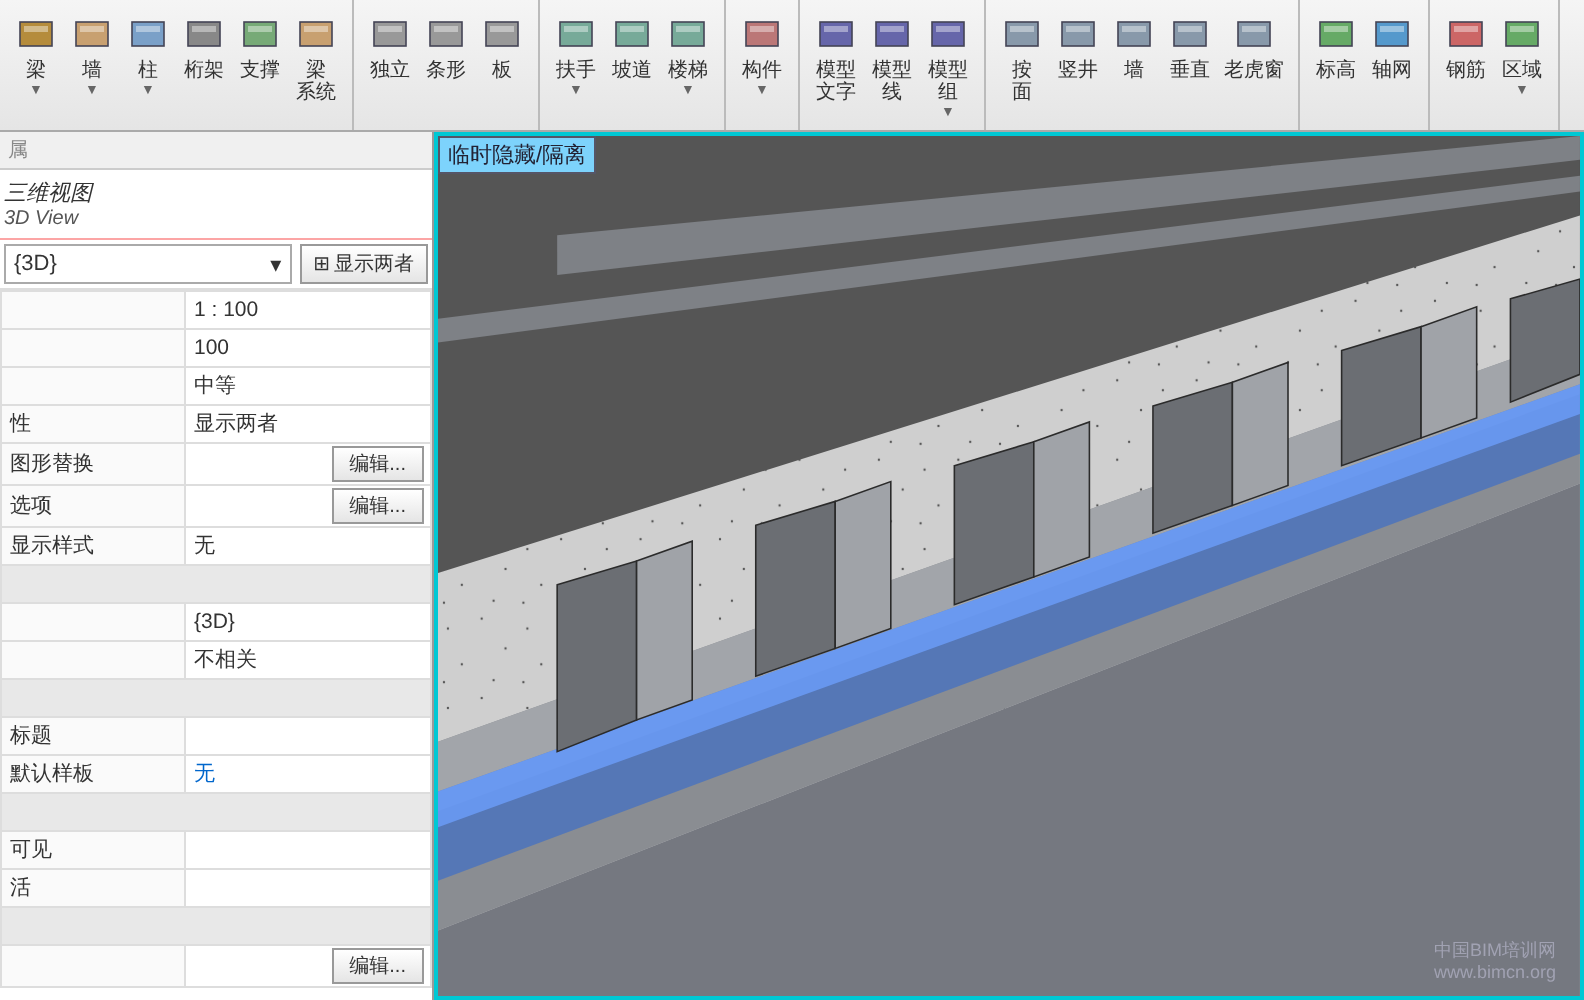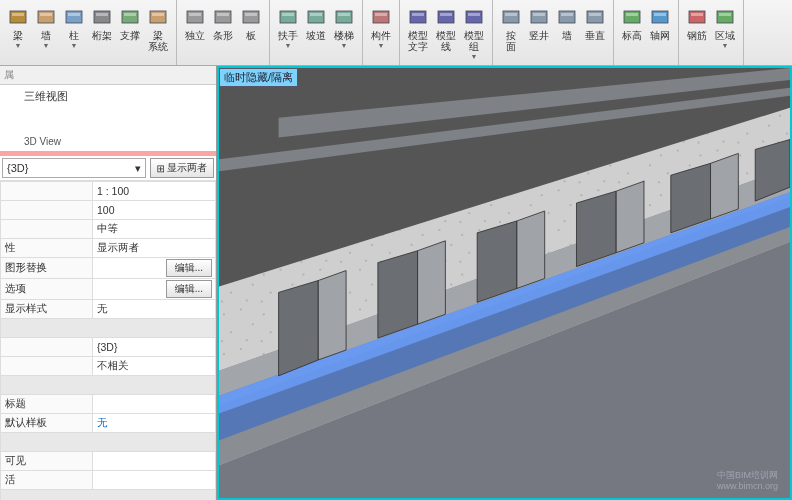--- a/index.html
+++ b/index.html
@@ -11,23 +11,23 @@
 .rib-item { display: flex; flex-direction: column; align-items: center; justify-content: flex-start; padding: 2px 3px; cursor: pointer; min-width: 28px; }
 .rib-icon { width: 22px; height: 26px; display: flex; align-items: center; justify-content: center; }
 .rib-icon svg { width: 20px; height: 20px; }
 .rib-lbl { font-size: 10px; text-align: center; line-height: 11px; max-width: 36px; white-space: pre-line; }
 .rib-dd { font-size: 7px; color: #666; margin-top: 1px; }
 
 
 .main { display: flex; height: 434px; }
 .left { width: 217px; background: #fff; border-right: 1px solid #999; display: flex; flex-direction: column; }
 .type-hdr { border-bottom: 1px solid #ccc; padding: 2px 4px; background: #f0f0f0; font-size: 10px; color: #888; }
-.family-box { padding: 4px 24px; border-bottom: 5px solid #fca5a5; }
+.family-box { padding: 4px 2px; border-bottom: 1px solid #fca5a5; font-style: italic; }
 .family-box .ln1 { font-size: 11px; }
-.family-box .ln2 { font-size: 10px; color: #555; margin-top: 32px; }
+.family-box .ln2 { font-size: 10px; color: #555; }
 .type-row { display: flex; align-items: center; padding: 2px; border-bottom: 1px solid #ddd; gap: 4px; }
 .type-sel { flex: 1; height: 20px; border: 1px solid #aaa; font-size: 11px; padding: 0 4px; background: #fff; display: flex; align-items: center; justify-content: space-between; }
 .small-btn { height: 20px; padding: 0 6px; border: 1px solid #999; background: linear-gradient(#fff,#e5e5e5); font-size: 10px; display: flex; align-items: center; cursor: pointer; }
 .prop-grid { flex: 1; overflow: auto; }
 .prop-grid table { width: 100%; border-collapse: collapse; font-size: 10.5px; table-layout: fixed; }
 .prop-grid td { border: 1px solid #ddd; padding: 2px 4px; height: 19px; white-space: nowrap; overflow: hidden; text-overflow: ellipsis; }
 .prop-grid td:first-child { width: 92px; background: #fafafa; }
 .prop-grid .cat td { background: #e8e8e8; font-weight: 500; color: #555; }
 .vbtn { display: inline-block; padding: 1px 8px; border: 1px solid #999; background: linear-gradient(#fff,#e5e5e5); font-size: 10px; cursor: pointer; float: right; margin: -1px; }
 
@@ -236,20 +236,29 @@
       <div class="rib-lbl">墙</div>
       </div>
       <div class="rib-item">
         <div class="rib-icon">
           <svg viewBox="0 0 20 20">
             <rect x="2" y="4" width="16" height="12" fill="#89a" stroke="#445" stroke-width=".8"></rect>
             <rect x="4" y="6" width="12" height="3" fill="rgba(255,255,255,.4)"></rect>
           </svg>
         </div>
       <div class="rib-lbl">垂直</div>
+      </div>
+      <div class="rib-item">
+        <div class="rib-icon">
+          <svg viewBox="0 0 20 20">
+            <rect x="2" y="4" width="16" height="12" fill="#89a" stroke="#445" stroke-width=".8"></rect>
+            <rect x="4" y="6" width="12" height="3" fill="rgba(255,255,255,.4)"></rect>
+          </svg>
+        </div>
+      <div class="rib-lbl">老虎窗</div>
       </div>
     </div>
   <div class="rib-group" id="gG">
       <div class="rib-item">
         <div class="rib-icon">
           <svg viewBox="0 0 20 20">
             <rect x="2" y="4" width="16" height="12" fill="#6a6" stroke="#445" stroke-width=".8"></rect>
             <rect x="4" y="6" width="12" height="3" fill="rgba(255,255,255,.4)"></rect>
           </svg>
         </div>

